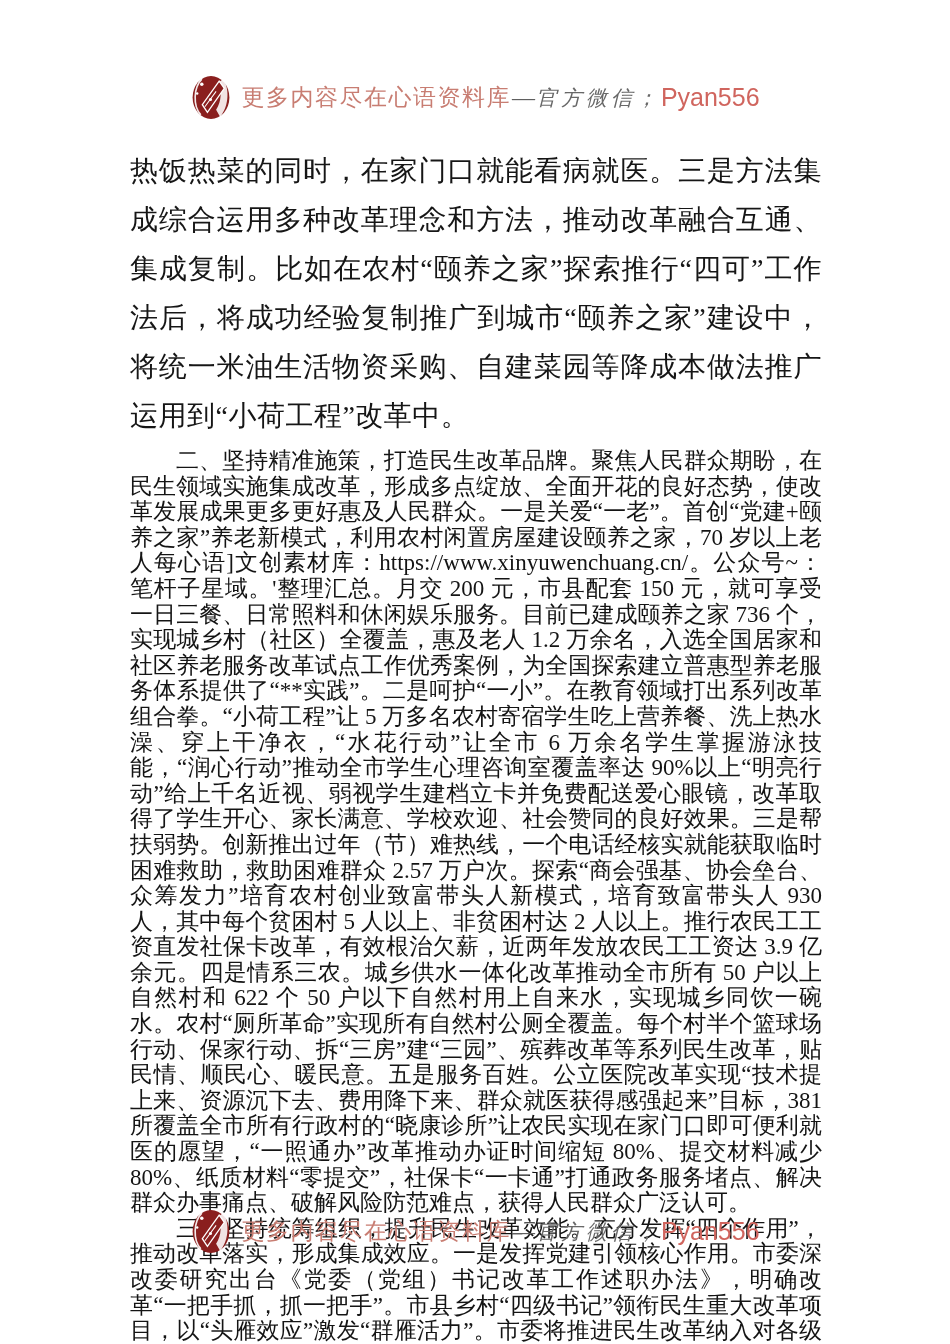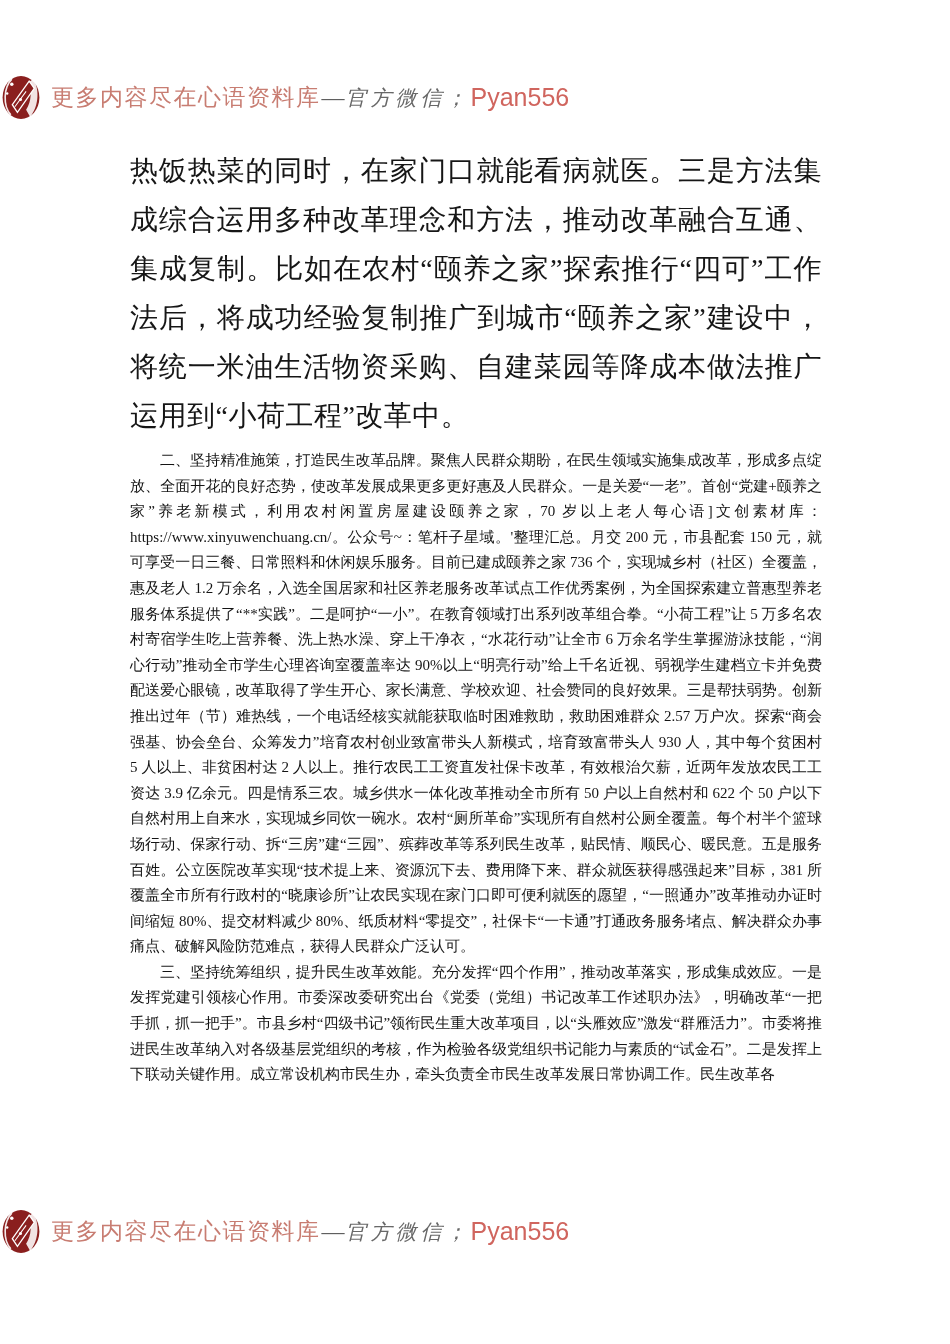--- a/index.html
+++ b/index.html
@@ -10,21 +10,21 @@
     height: 1344px;
     background: #ffffff;
     overflow: hidden;
     font-family: "Liberation Serif", "DejaVu Serif", serif;
   }
   .banner {
     position: absolute;
     left: 0;
     width: 100%;
     display: flex;
-    justify-content: flex-start;
+    justify-content: center;
     align-items: center;
     white-space: nowrap;
   }
   .banner-top { top: 74px; }
   .banner-bottom { top: 1208px; }
   .logo { width: 42px; height: 47px; margin-right: 9px; flex: 0 0 auto; }
   .site-name {
     font-size: 23px;
     color: #c87d72;
     letter-spacing: 1.5px;
@@ -55,21 +55,21 @@
   }
   .intro {
     font-size: 28px;
     line-height: 49px;
     text-align: justify;
     letter-spacing: 0.5px;
     margin-bottom: 8px;
     color: #161616;
   }
   .body-para {
-    font-size: 15px;
+    font-size: 23px;
     line-height: 25.6px;
     text-align: justify;
     text-indent: 2em;
     color: #141414;
   }
 </style>
 </head>
 <body>
 
 <div class="page">

